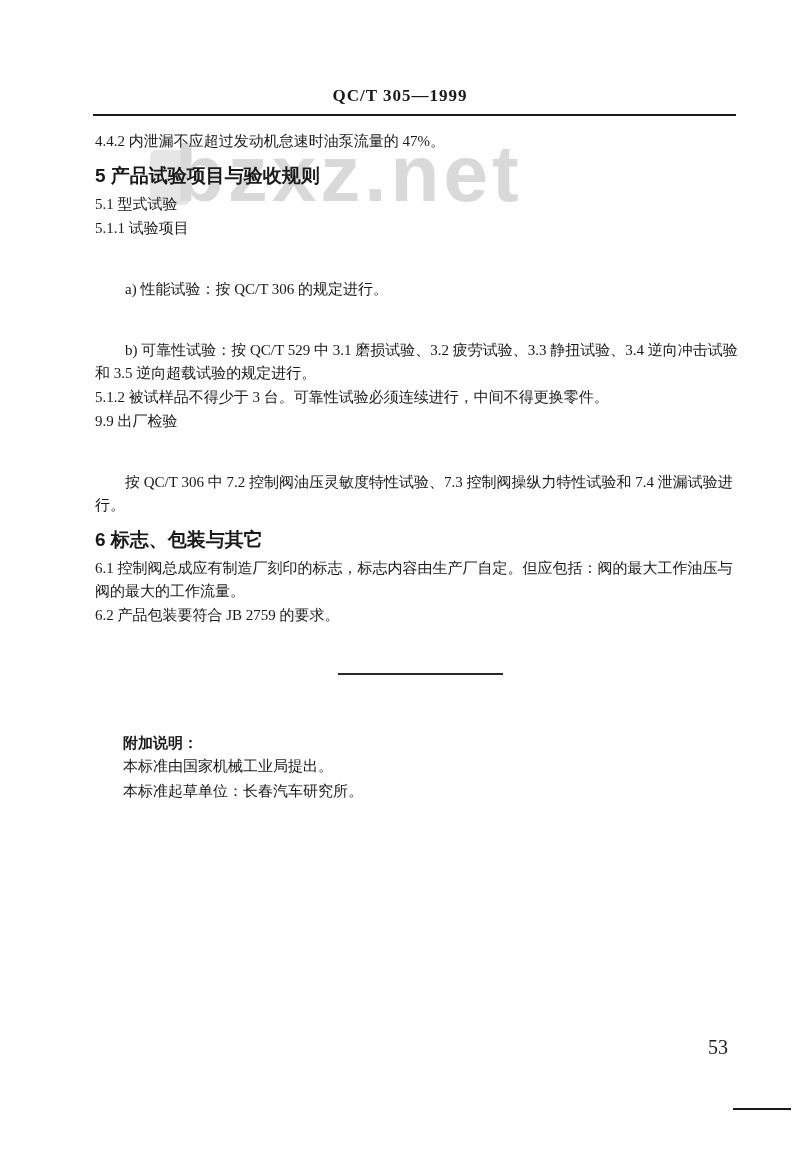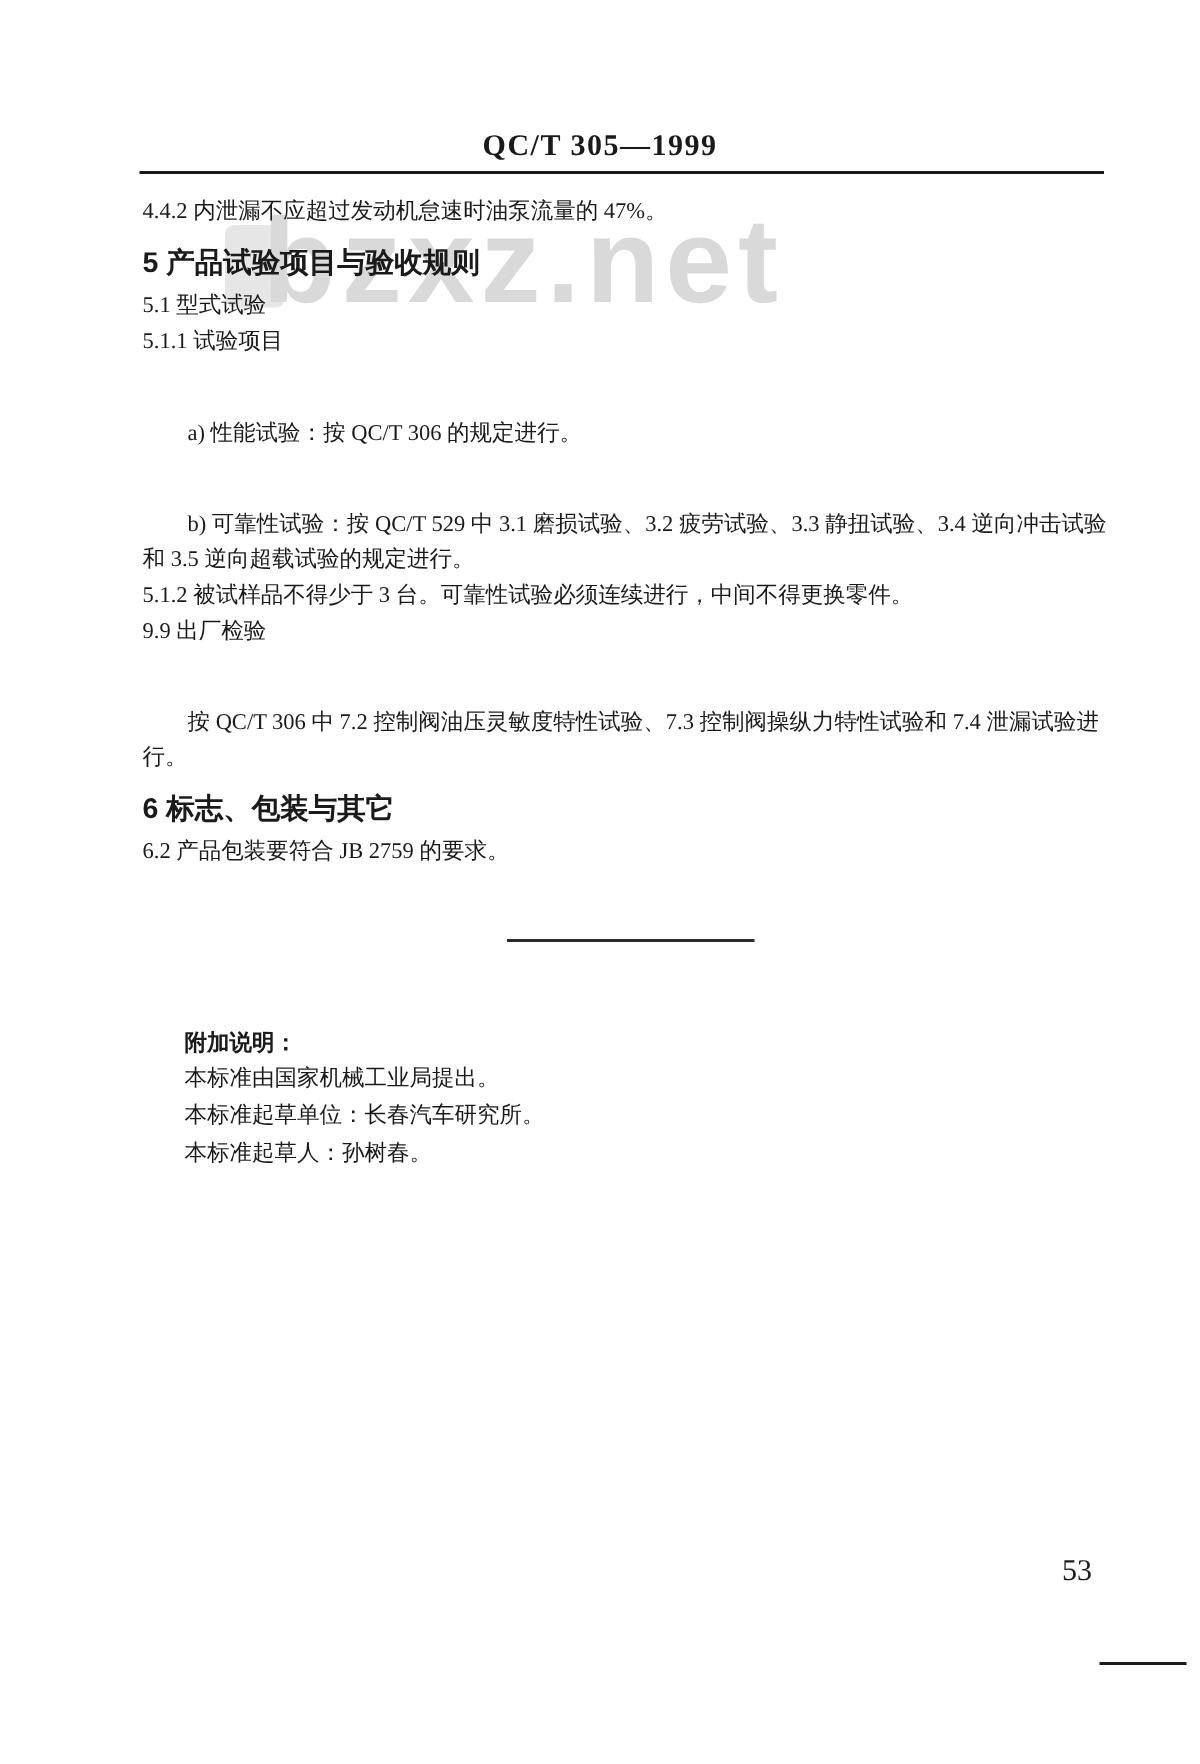--- a/index.html
+++ b/index.html
@@ -37,21 +37,21 @@
     background: #e6e6e6;
     border-radius: 6px;
     z-index: 0;
   }
   .header {
     position: absolute;
     left: 0;
     right: 0;
     top: 86px;
     text-align: center;
-    font-size: 20px;
+    font-size: 17px;
     font-weight: bold;
     letter-spacing: 1px;
     z-index: 2;
   }
   .header-rule {
     position: absolute;
     left: 93px;
     top: 114px;
     width: 643px;
     height: 2px;
@@ -132,28 +132,28 @@
     <p class="heading">5  产品试验项目与验收规则</p>
     <p>5.1  型式试验</p>
     <p>5.1.1  试验项目</p>
     <p class="indent">a) 性能试验：按 QC/T 306 的规定进行。</p>
     <p class="indent">b) 可靠性试验：按 QC/T 529 中 3.1 磨损试验、3.2 疲劳试验、3.3 静扭试验、3.4 逆向冲击试验和 3.5 逆向超载试验的规定进行。</p>
     <p>5.1.2  被试样品不得少于 3 台。可靠性试验必须连续进行，中间不得更换零件。</p>
     <p>9.9  出厂检验</p>
     <p class="indent">按 QC/T 306 中 7.2 控制阀油压灵敏度特性试验、7.3 控制阀操纵力特性试验和 7.4 泄漏试验进行。</p>
 
     <p class="heading">6  标志、包装与其它</p>
+    <p>6.1  控制阀总成应有制造厂刻印的标志，标志内容由生产厂自定。但应包括：阀的最大工作油压与阀的最大的工作流量。</p>
     <p>6.2  产品包装要符合 JB 2759 的要求。</p>
 
     <div class="separator-line"></div>
 
     <div class="appendix">
       <p class="appendix-title">附加说明：</p>
       <p class="appendix-line">本标准由国家机械工业局提出。</p>
       <p class="appendix-line">本标准起草单位：长春汽车研究所。</p>
-      <p class="appendix-line">本标准起草人：孙树春。</p>
     </div>
   </div>
 
   <div class="page-number">53</div>
   <div class="corner-line"></div>
 
 </div>
 
 </body></html>

